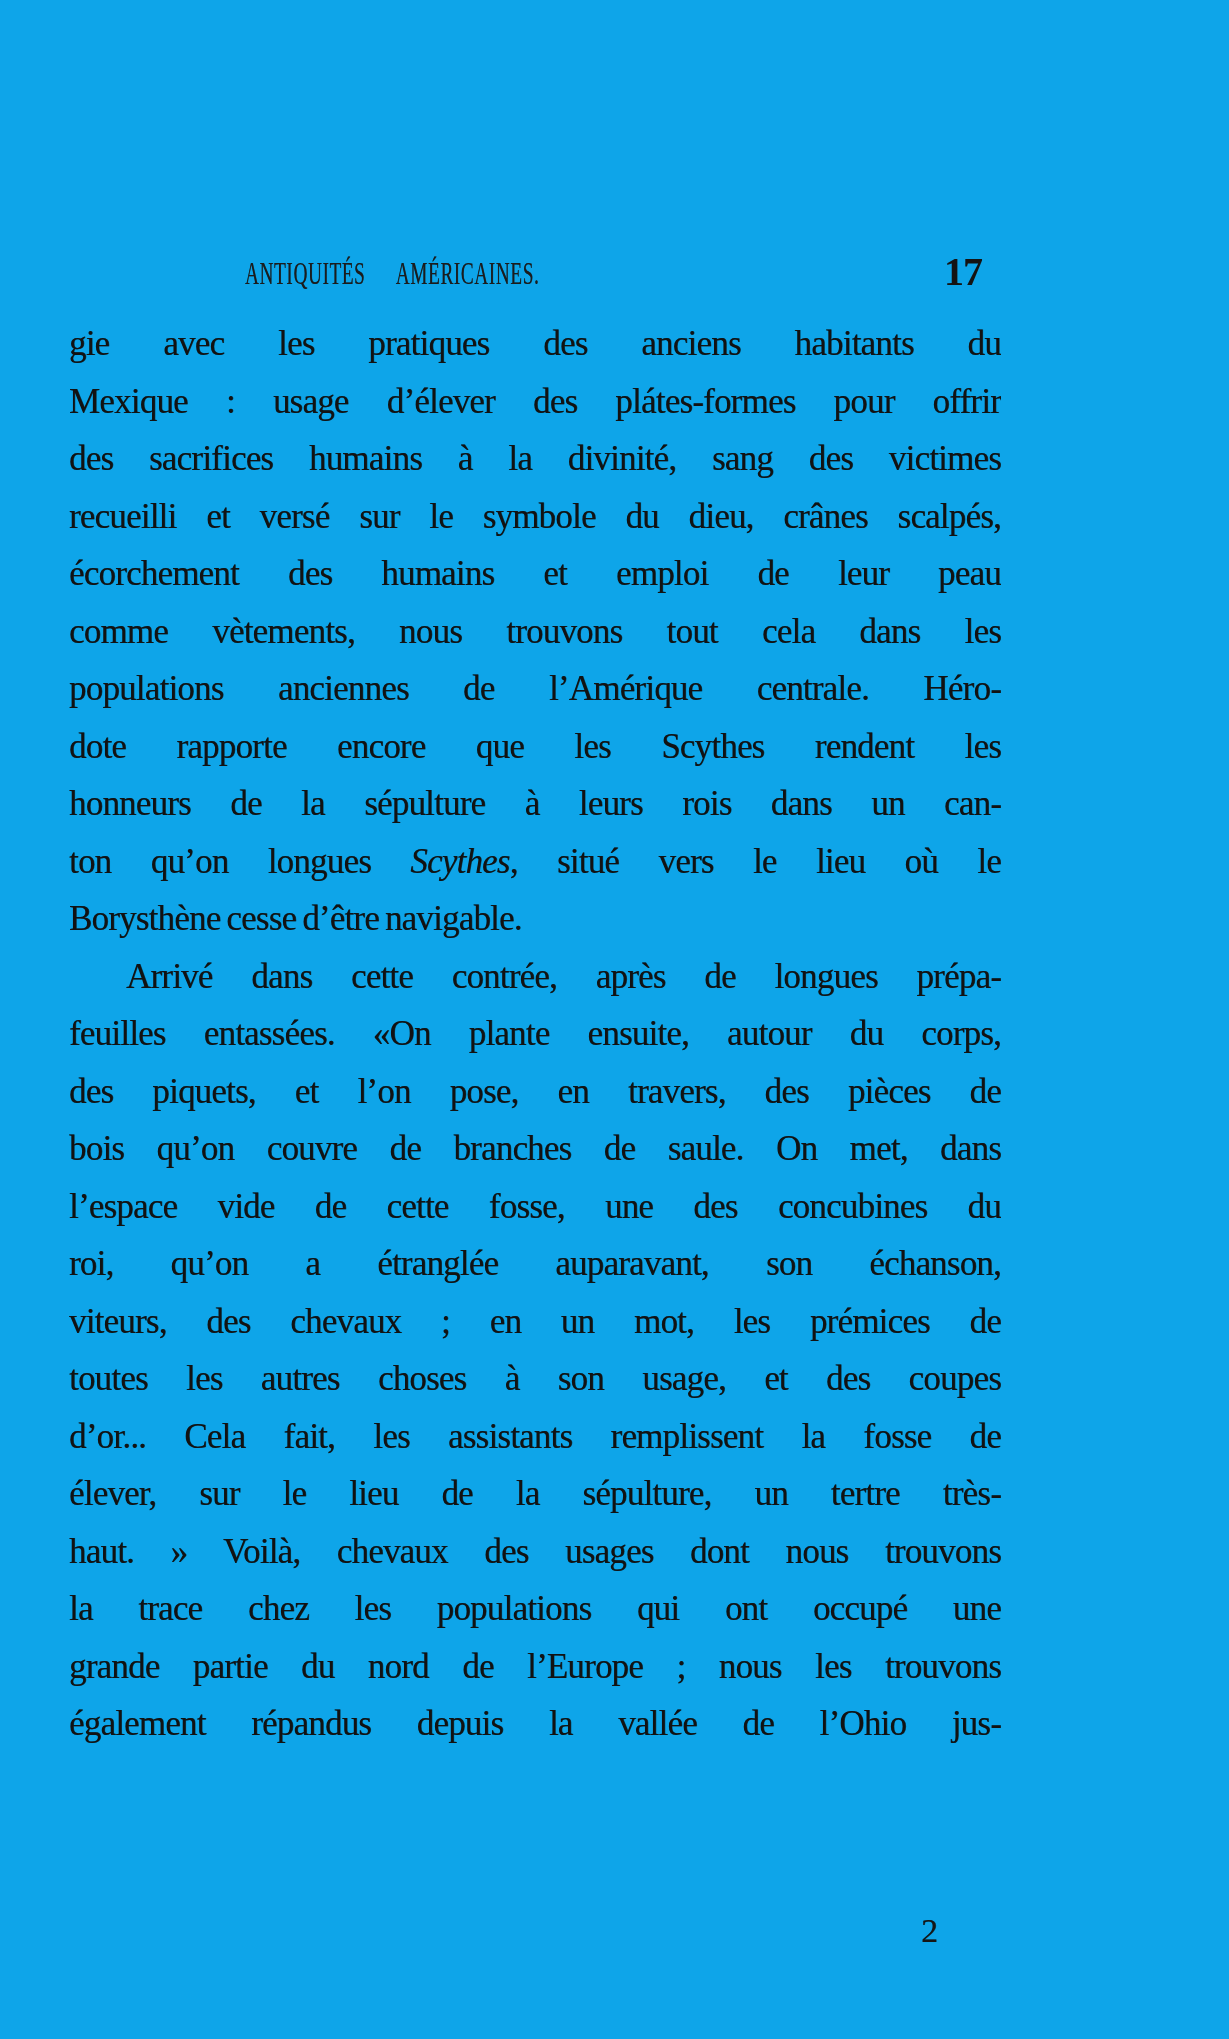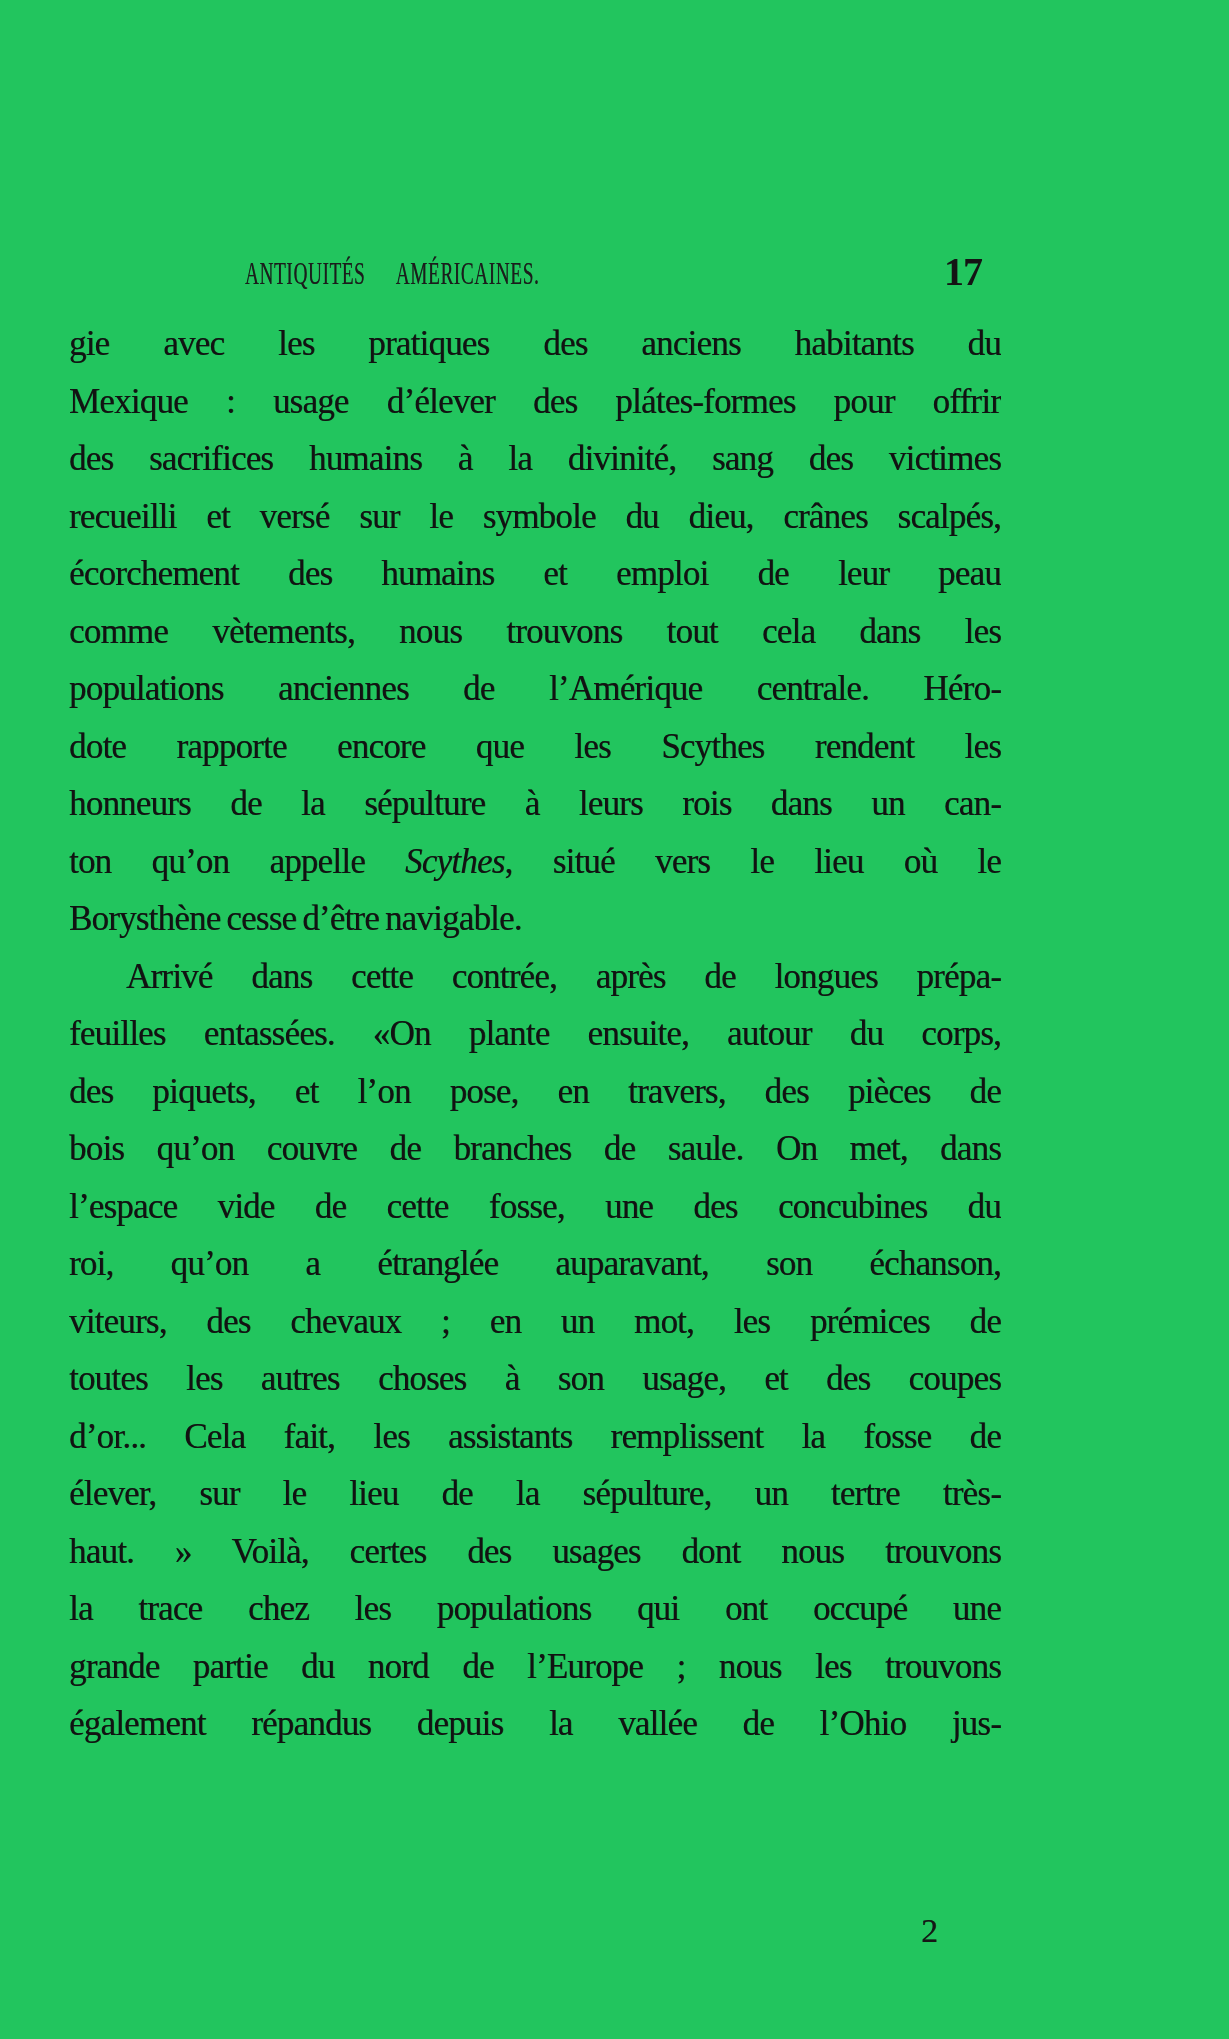--- a/index.html
+++ b/index.html
@@ -6,21 +6,21 @@
   body {
     width: 1229px; height: 2039px;
     background: #ffffff;
     font-family: "Liberation Serif", "DejaVu Serif", serif;
     color: #151515;
     position: relative;
     overflow: hidden;
   }
   .page {
     position: absolute; inset: 0;
-    background: #22c55e;
+    background: #0ea5e9;
   }
   .running-head {
     position: absolute;
     left: 245px; top: 256px;
     font-size: 31px;
     letter-spacing: 1px;
     word-spacing: 42px;
     transform: scaleX(0.62);
     transform-origin: left top;
     white-space: nowrap;
@@ -79,33 +79,33 @@
   <div class="text-block">
       <div class="line"><span>gie avec les pratiques des anciens habitants du</span></div>
       <div class="line"><span>Mexique : usage d’élever des plátes-formes pour offrir</span></div>
       <div class="line"><span>des sacrifices humains à la divinité, sang des victimes</span></div>
       <div class="line"><span>recueilli et versé sur le symbole du dieu, crânes scalpés,</span></div>
       <div class="line"><span>écorchement des humains et emploi de leur peau</span></div>
       <div class="line"><span>comme vètements, nous trouvons tout cela dans les</span></div>
       <div class="line"><span>populations anciennes de l’Amérique centrale. Héro-</span></div>
       <div class="line"><span>dote rapporte encore que les Scythes rendent les</span></div>
       <div class="line"><span>honneurs de la sépulture à leurs rois dans un can-</span></div>
-      <div class="line"><span>ton qu’on appelle </span><i>Scythes</i><span>, situé vers le lieu où le</span></div>
+      <div class="line"><span>ton qu’on longues </span><i>Scythes</i><span>, situé vers le lieu où le</span></div>
       <div class="line no-just"><span>Borysthène cesse d’être navigable.</span></div>
       <div class="line indent"><span>Arrivé dans cette contrée, après de longues prépa-</span></div>
       <div class="line"><span>feuilles entassées. «On plante ensuite, autour du corps,</span></div>
       <div class="line"><span>des piquets, et l’on pose, en travers, des pièces de</span></div>
       <div class="line"><span>bois qu’on couvre de branches de saule. On met, dans</span></div>
       <div class="line"><span>l’espace vide de cette fosse, une des concubines du</span></div>
       <div class="line"><span>roi, qu’on a étranglée auparavant, son échanson,</span></div>
       <div class="line"><span>viteurs, des chevaux ; en un mot, les prémices de</span></div>
       <div class="line"><span>toutes les autres choses à son usage, et des coupes</span></div>
       <div class="line"><span>d’or... Cela fait, les assistants remplissent la fosse de</span></div>
       <div class="line"><span>élever, sur le lieu de la sépulture, un tertre très-</span></div>
-      <div class="line"><span>haut. » Voilà, certes des usages dont nous trouvons</span></div>
+      <div class="line"><span>haut. » Voilà, chevaux des usages dont nous trouvons</span></div>
       <div class="line"><span>la trace chez les populations qui ont occupé une</span></div>
       <div class="line"><span>grande partie du nord de l’Europe ; nous les trouvons</span></div>
       <div class="line"><span>également répandus depuis la vallée de l’Ohio jus-</span></div>
     </div>
 
   <div class="signature-mark">2</div>
 
 </div>
 
 </body></html>

